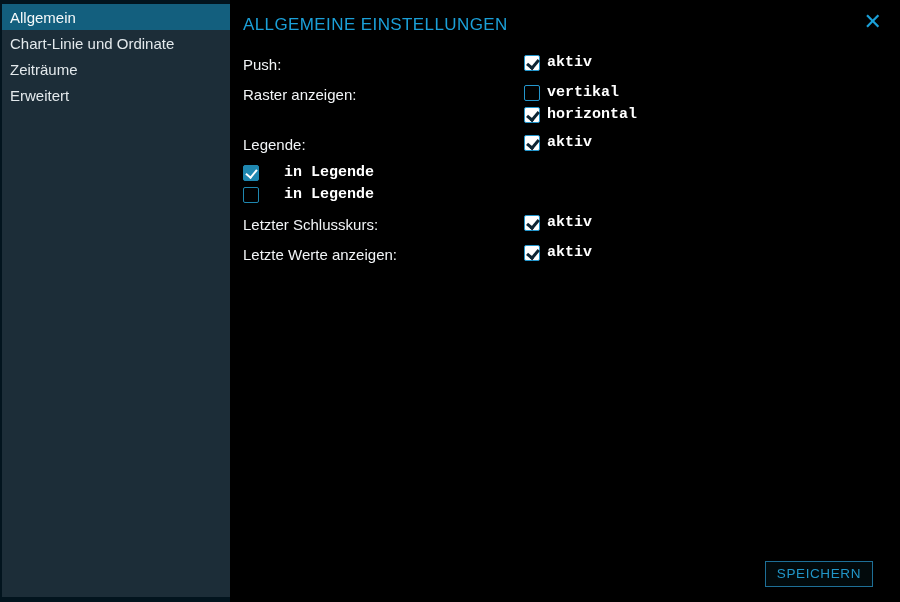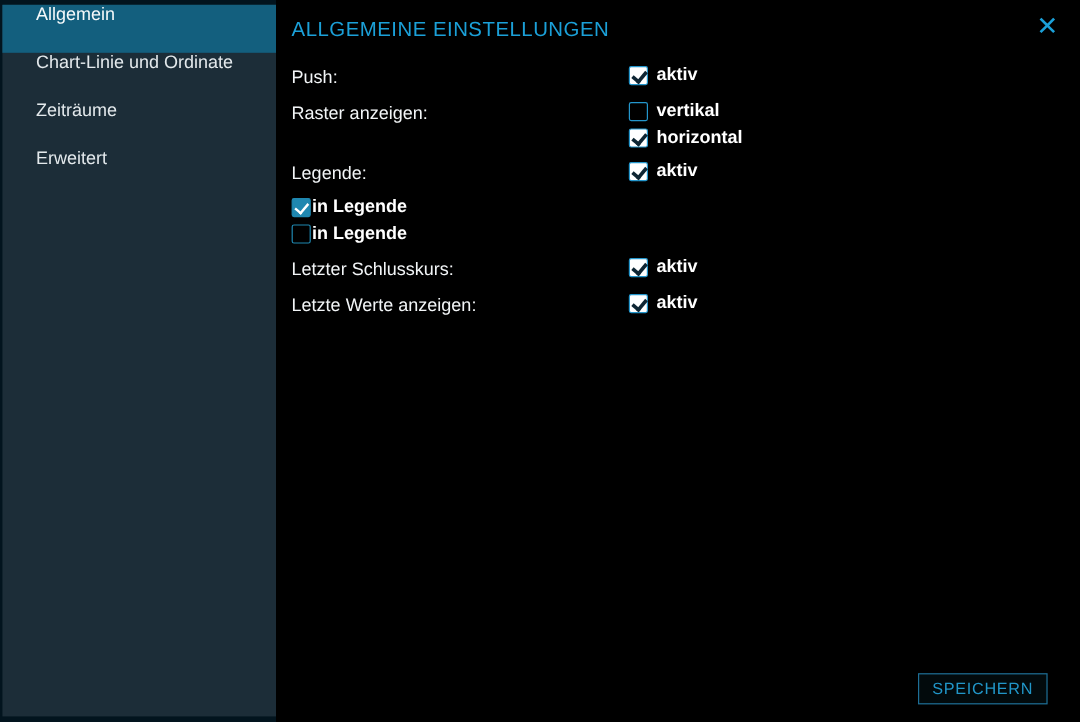--- a/index.html
+++ b/index.html
@@ -26,23 +26,24 @@
     padding-left: 16px;
   }
   .sidebar-title {
     color: #1da1d9;
     font-size: 17px;
     letter-spacing: 0.6px;
     font-weight: 400;
   }
   .sidebar-nav { padding: 0; }
   .nav-item {
-    height: 40px;
-    display: flex;
-    padding-left: 28px;
+    height: 26px;
+    display: flex;
+    align-items: center;
+    padding-left: 8px;
     color: #e3e9ec;
     font-size: 15px;
     cursor: pointer;
   }
   .nav-item[data-selected="true"] {
     background: #135f7e;
     color: #f5f9fa;
   }
 
   
@@ -91,22 +92,23 @@
   .options {
     display: flex;
     flex-direction: column;
     gap: 6px;
   }
   .option {
     display: flex;
     align-items: center;
     gap: 7px;
     cursor: pointer;
-  }
-  .option.filled-variant { gap: 1px; }
+    font-family: Liberation Mono, monospace;
+  }
+  .option.filled-variant { gap: 25px; }
   .checkbox {
     width: 16px; height: 16px;
     flex: 0 0 16px;
     border: 1px solid #2496cc;
     border-radius: 2px;
     background: transparent;
     position: relative;
   }
   .checkbox[data-checked="true"] { background: #ffffff; }
   .checkbox[data-checked="true"]::after {

